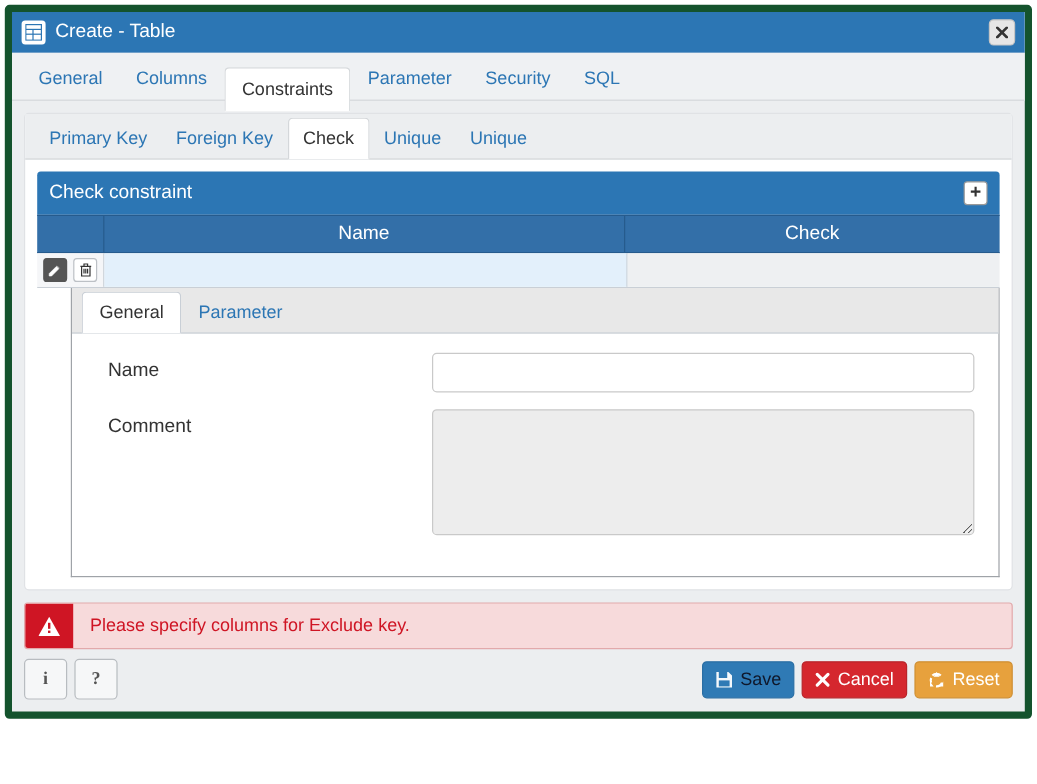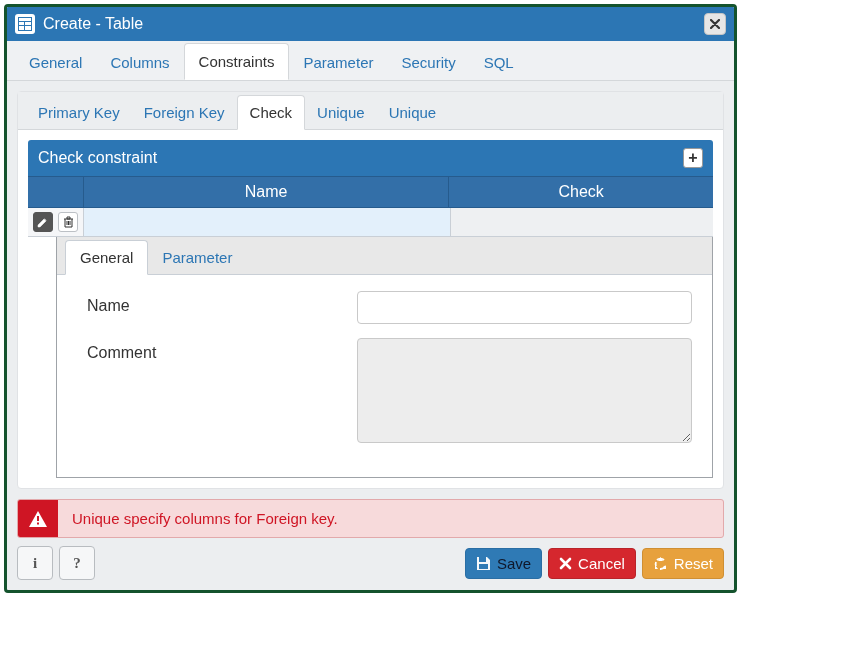--- a/index.html
+++ b/index.html
@@ -3,22 +3,22 @@
 <meta charset="utf-8">
 <style>
   * { box-sizing: border-box; margin: 0; padding: 0; }
   body {
     font-family: -apple-system, BlinkMacSystemFont, "Segoe UI", Helvetica, Arial, sans-serif;
     font-size: 14px;
     background: #fff;
     padding: 4px;
   }
   .dialog {
-    width: 733px;
-    border: 3px solid #14532d;
+    width: 856px;
+    border: 6px solid #14532d;
     border-radius: 4px;
     overflow: hidden;
     background: #eceef0;
   }
   .titlebar {
     background: #2c76b4;
     color: #fff;
     display: flex;
     align-items: center;
     padding: 6px 8px;
@@ -56,21 +56,21 @@
     cursor: pointer;
     font-size: 15px;
   }
   .main-tab.active {
     background: #fff;
     border: 1px solid #d4d7da;
     border-bottom: 1px solid #fff;
     border-radius: 4px 4px 0 0;
     color: #333;
     position: relative;
-    top: 0;
+    top: 10px;
   }
   .content {
     background: #fff;
     margin: 10px;
     border: 1px solid #e0e2e5;
     border-radius: 4px;
   }
   .sub-tabs {
     background: #eceef0;
     padding: 0 8px;
@@ -347,21 +347,21 @@
   </div>
 
   <div class="alert">
     <div class="alert-icon">
       <svg width="18" height="16" viewBox="0 0 18 16">
           <path d="M9 0 L18 16 L0 16 Z" fill="#fff"></path>
           <rect x="8" y="5" width="2" height="5" fill="#cf1524"></rect>
           <rect x="8" y="11.5" width="2" height="2" fill="#cf1524"></rect>
         </svg>
     </div>
-    <div class="alert-text">Unique specify columns for Foreign key.</div>
+    <div class="alert-text">Please specify columns for Exclude key.</div>
   </div>
 
   <div class="footer">
     <button class="btn square">
         <span>i</span>
       </button>
     <button class="btn square">
         <span>?</span>
       </button>
     <span class="spacer"></span>

